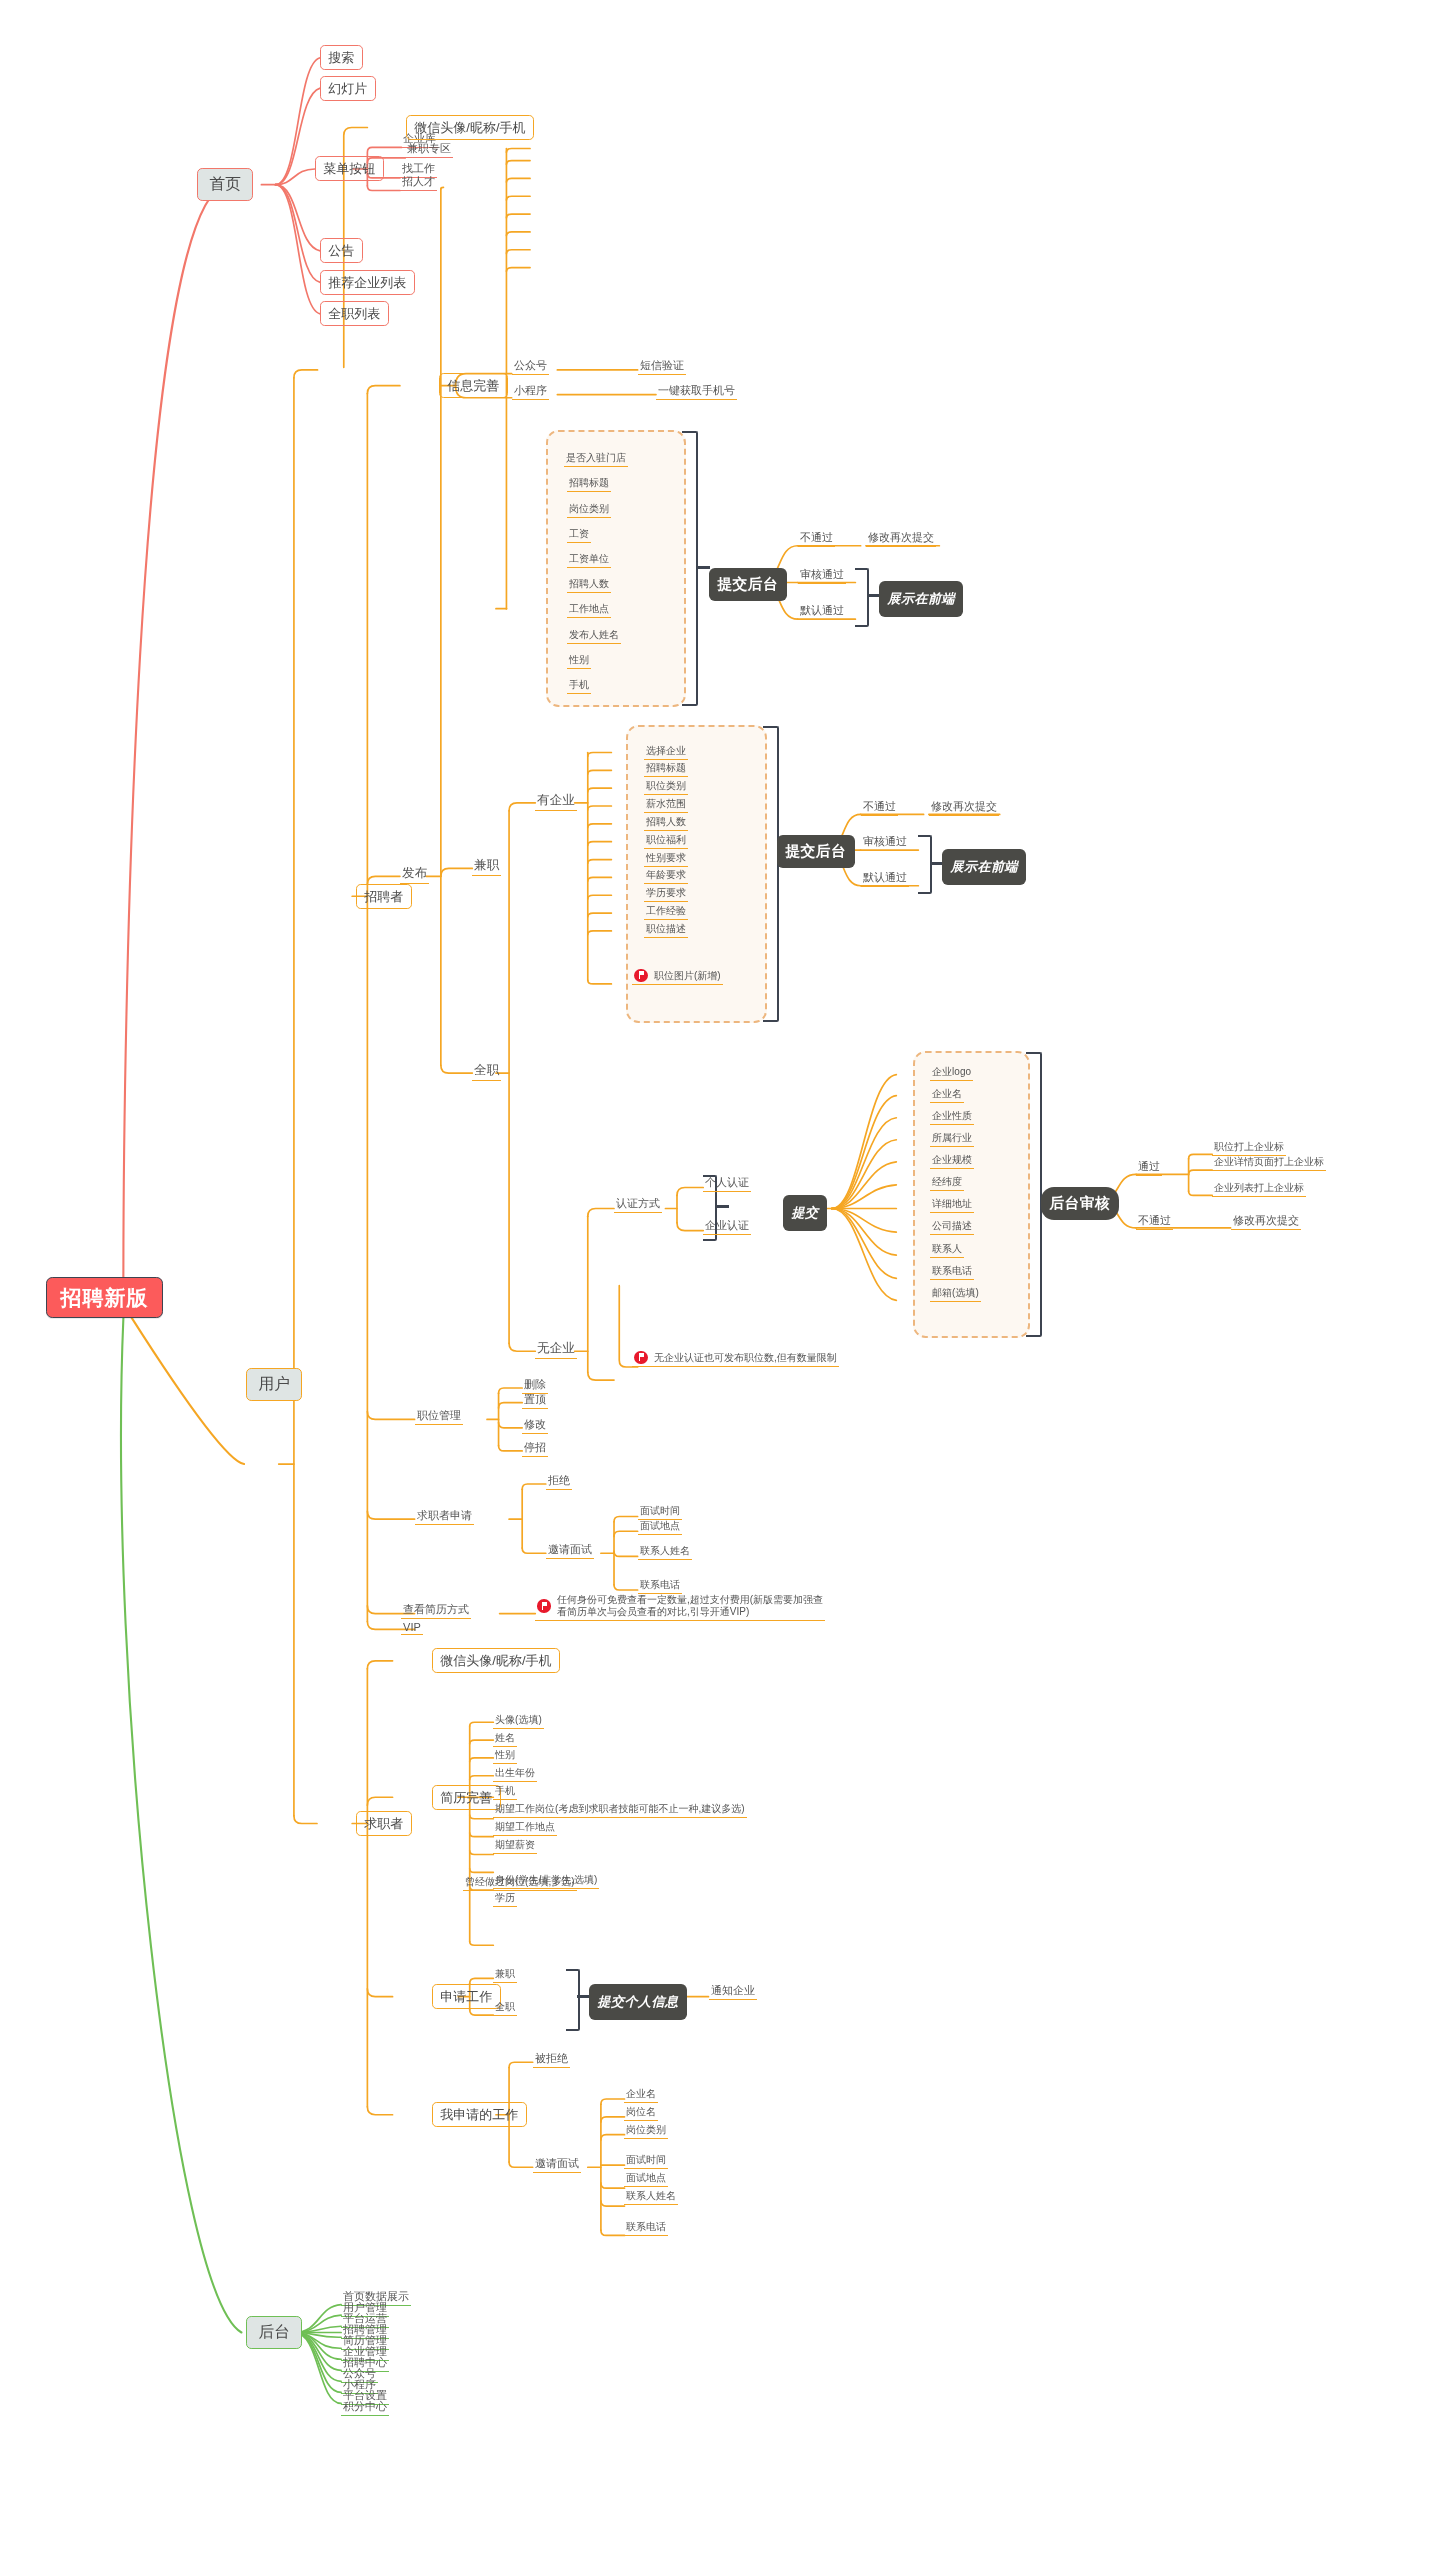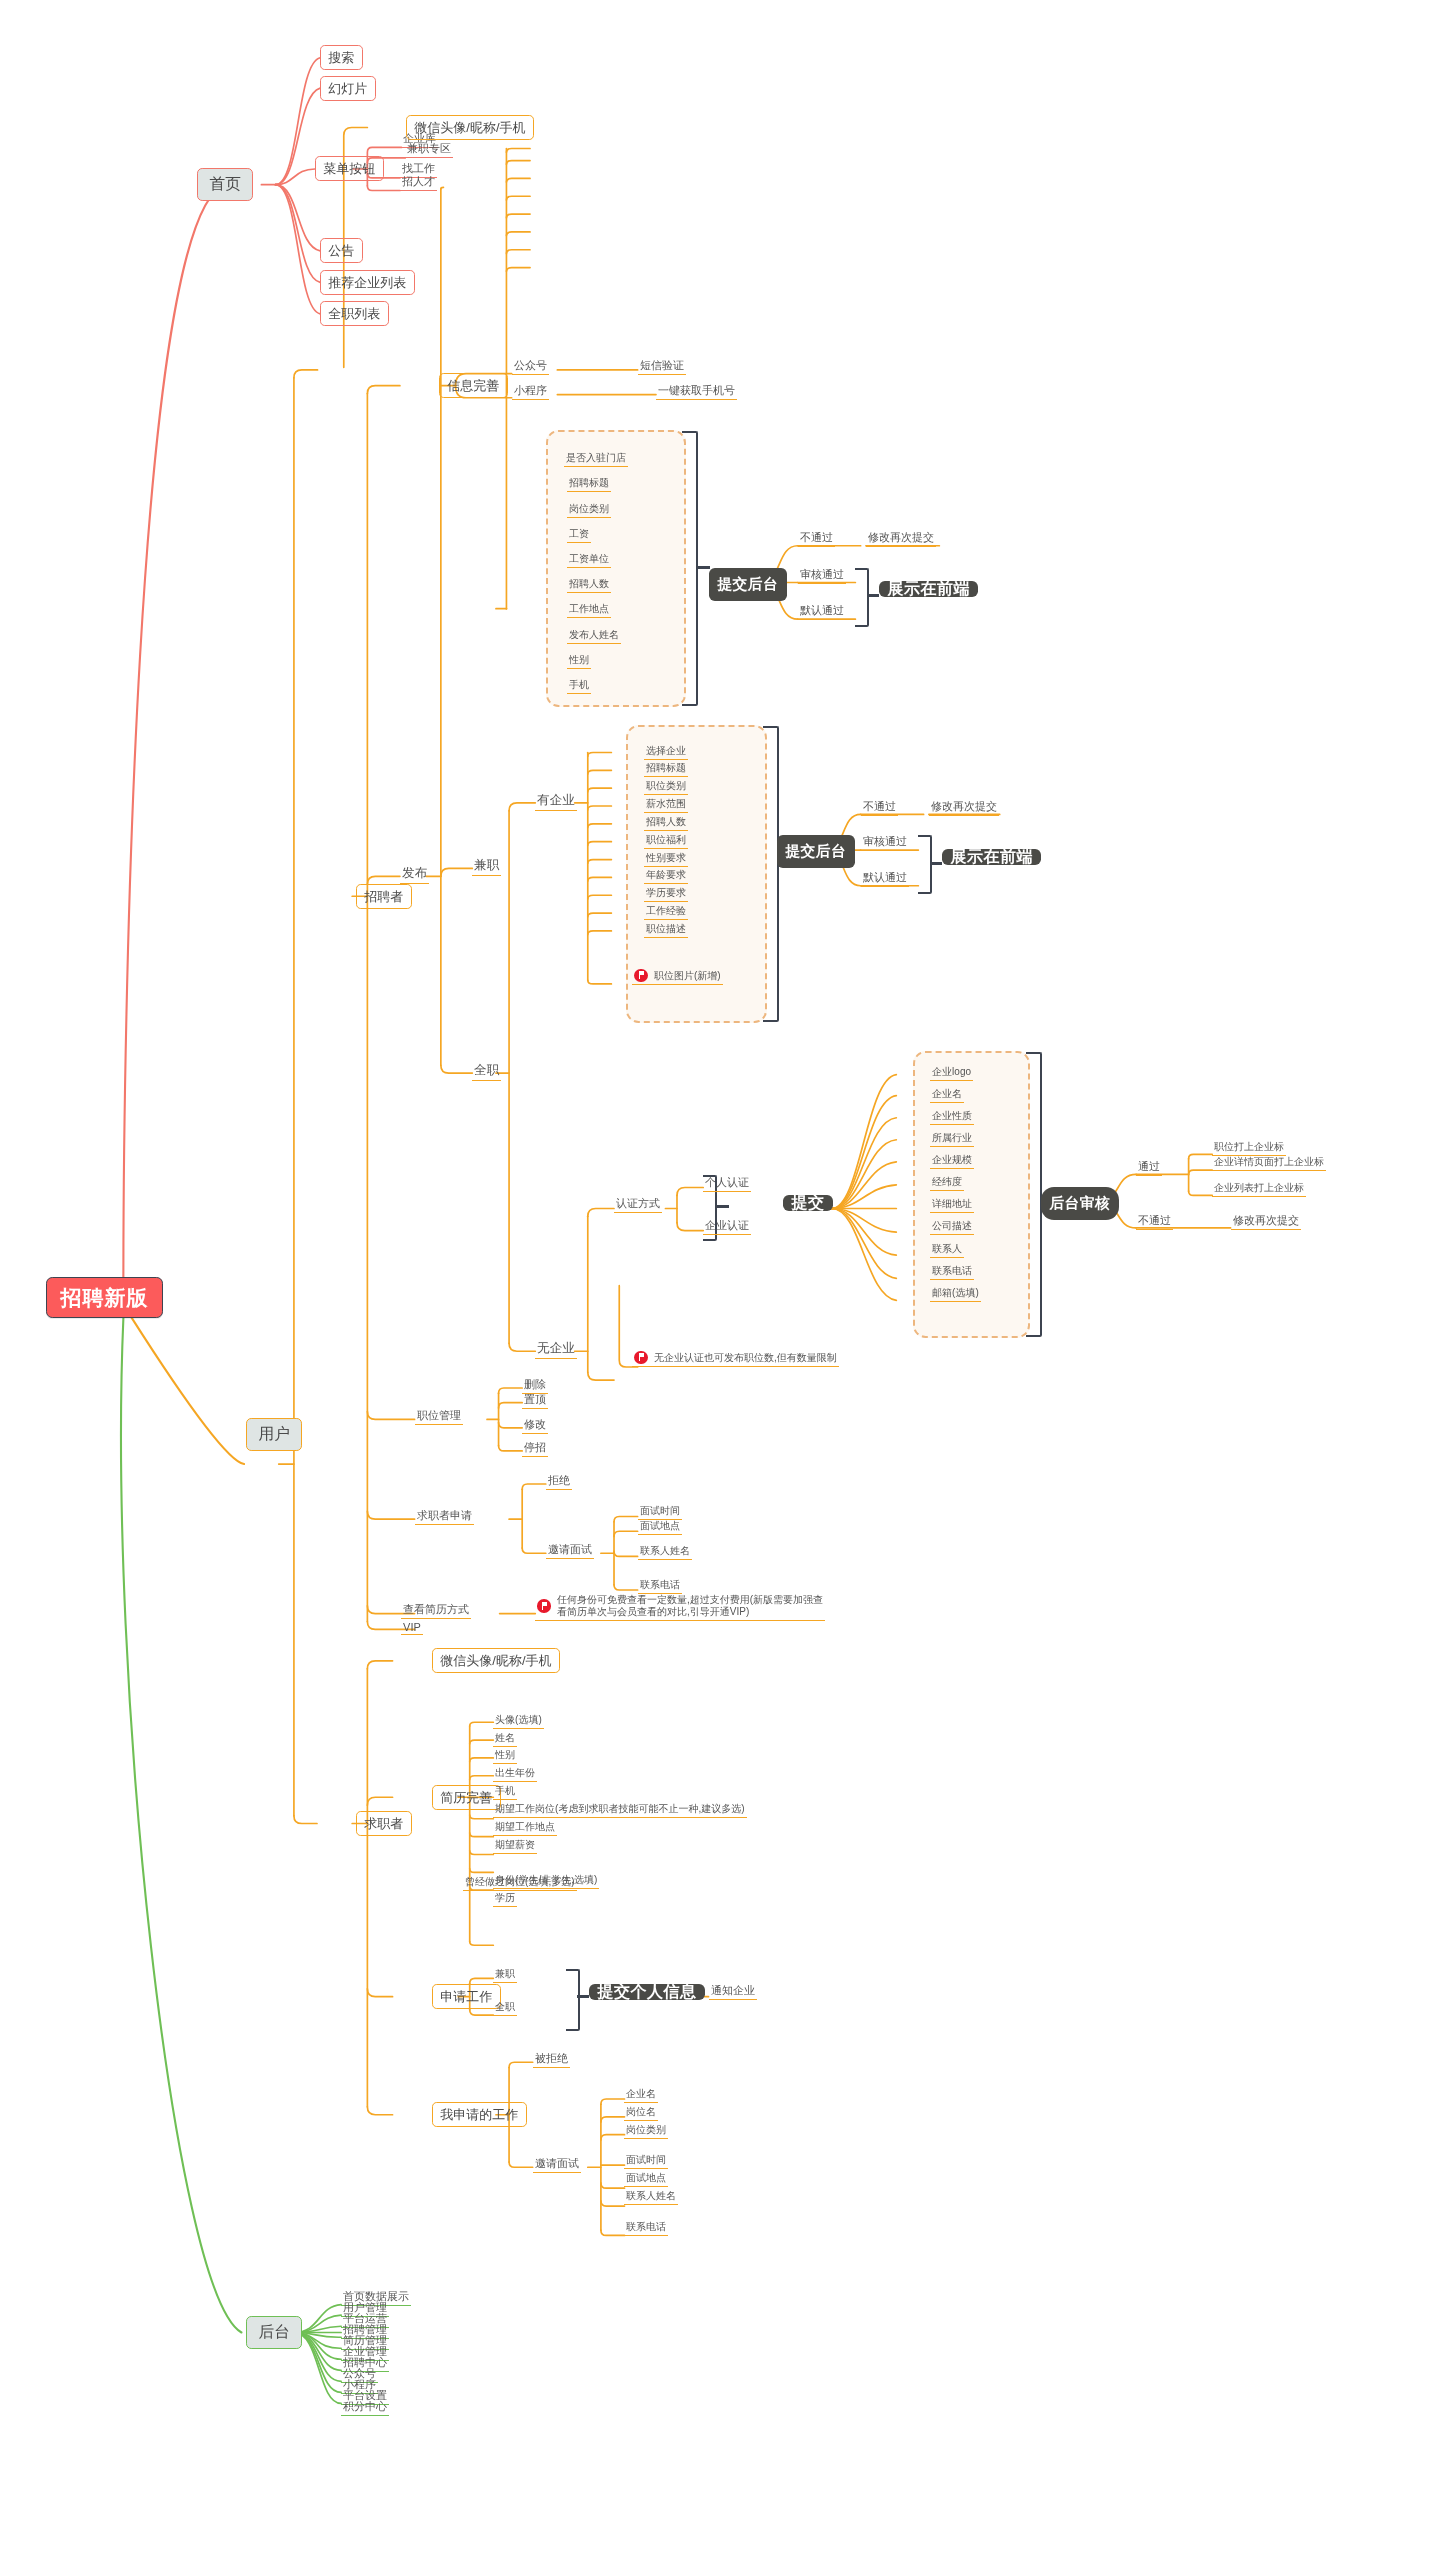--- a/index.html
+++ b/index.html
@@ -30,21 +30,21 @@
   .leaf{color:#545454;font-size:12.6px;height:21px;align-items:flex-end;
         border-bottom:1.3px solid #F2776A;padding:0 2.1px 1px 2.1px;}
   .leaf.org{border-bottom-color:#F5A623;}
   .leaf.grn{border-bottom-color:#6FBF55;}
   .leaf.sm{font-size:11px;height:19px;}
   .leaf.xs{font-size:10px;height:17px;}
 
   
   .dark{background:#4a4a46;border-radius:5.8px;color:#fff;font-weight:bold;
         font-size:14.7px;padding:0 8.4px;height:33px;justify-content:center;letter-spacing:0.5px;}
-  .dark.sm{font-size:16px;height:16px;}
+  .dark.sm{font-size:13px;height:36px;font-style:italic;}
 
   
   .frame{position:absolute;border:2.1px dashed #EDB67E;border-radius:12.6px;background:#fdf8f2;}
 
   
   .bracket{position:absolute;border:2.6px solid #3d4450;border-left:none;border-radius:0 2.1px 2.1px 0;}
   .bracket-stub{position:absolute;background:#3d4450;height:2.6px;}
 
   
   .note{display:flex;align-items:center;gap:6.3px;}
@@ -347,21 +347,21 @@
   <div class="node box" style="left:315px;top:156px;">菜单按钮</div>
   <div class="node box" style="left:320px;top:238px;">公告</div>
   <div class="node box" style="left:320px;top:270px;">推荐企业列表</div>
   <div class="node box" style="left:320px;top:301px;">全职列表</div>
 
   <div class="node leaf sm" style="left:401px;top:129px;">企业库</div>
   <div class="node leaf sm" style="left:405px;top:139px;">兼职专区</div>
   <div class="node leaf sm" style="left:400px;top:159px;">找工作</div>
   <div class="node leaf sm" style="left:400px;top:172px;">招人才</div>
 
-  <div class="node l1 org" style="left:246px;top:1418px;text-align:center;">用户</div>
+  <div class="node l1 org" style="left:246px;top:1368px;text-align:center;">用户</div>
 
   <div class="node box org" style="left:317px;top:884px;">招聘者</div>
 
   <div class="node box org" style="left:367px;top:115px;">微信头像/昵称/手机</div>
   <div class="node box org" style="left:400px;top:373px;">信息完善</div>
 
   <div class="node leaf sm org" style="left:512px;top:356px;">公众号</div>
   <div class="node leaf sm org" style="left:512px;top:381px;">小程序</div>
   <div class="node leaf sm org" style="left:638px;top:356px;">短信验证</div>
   <div class="node leaf sm org" style="left:656px;top:381px;">一键获取手机号</div>

